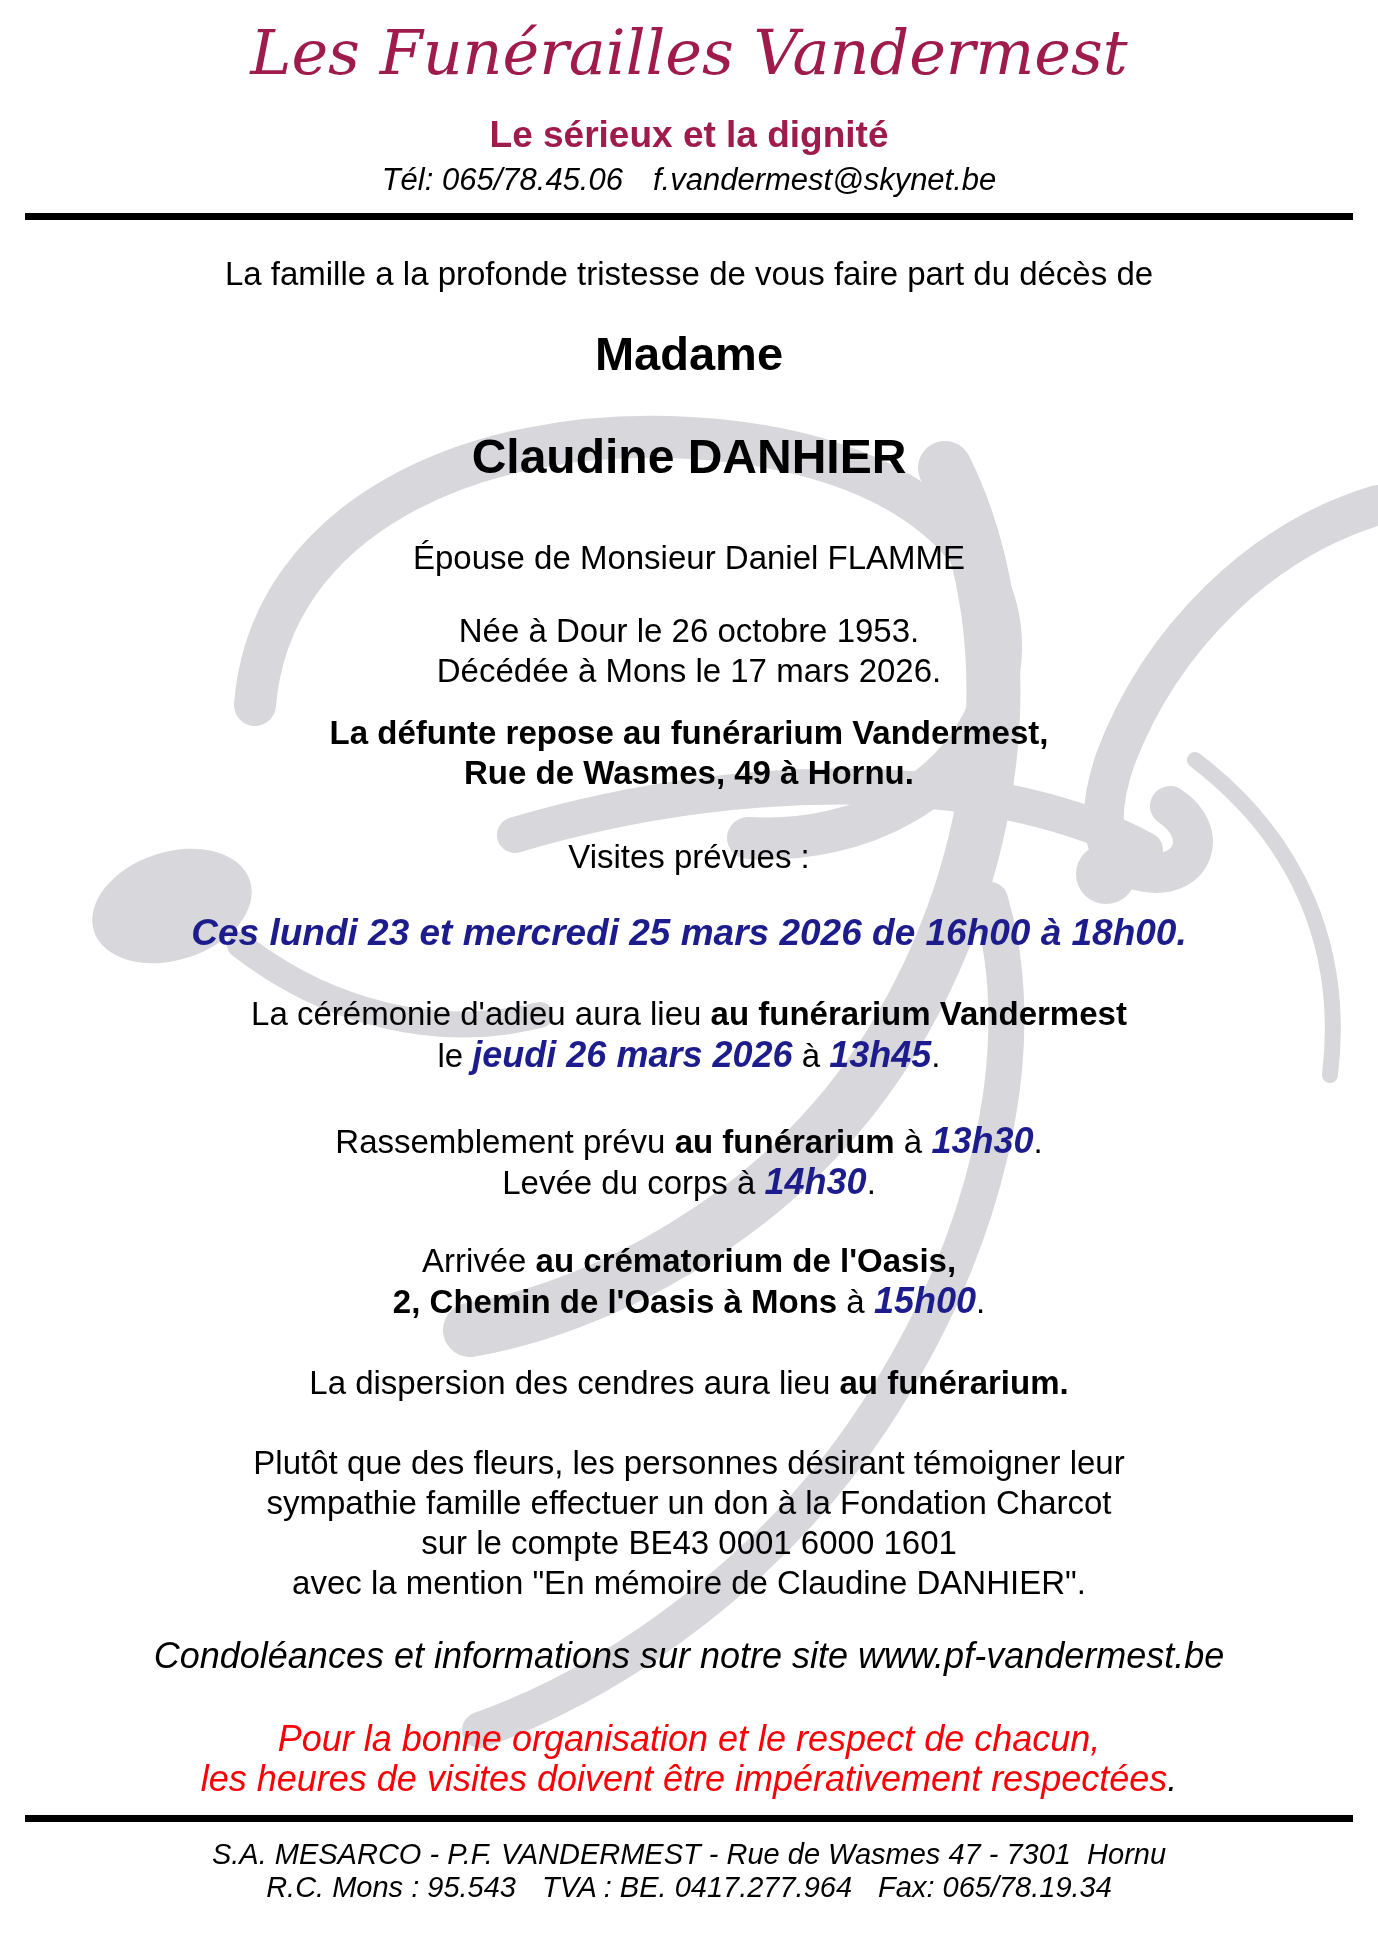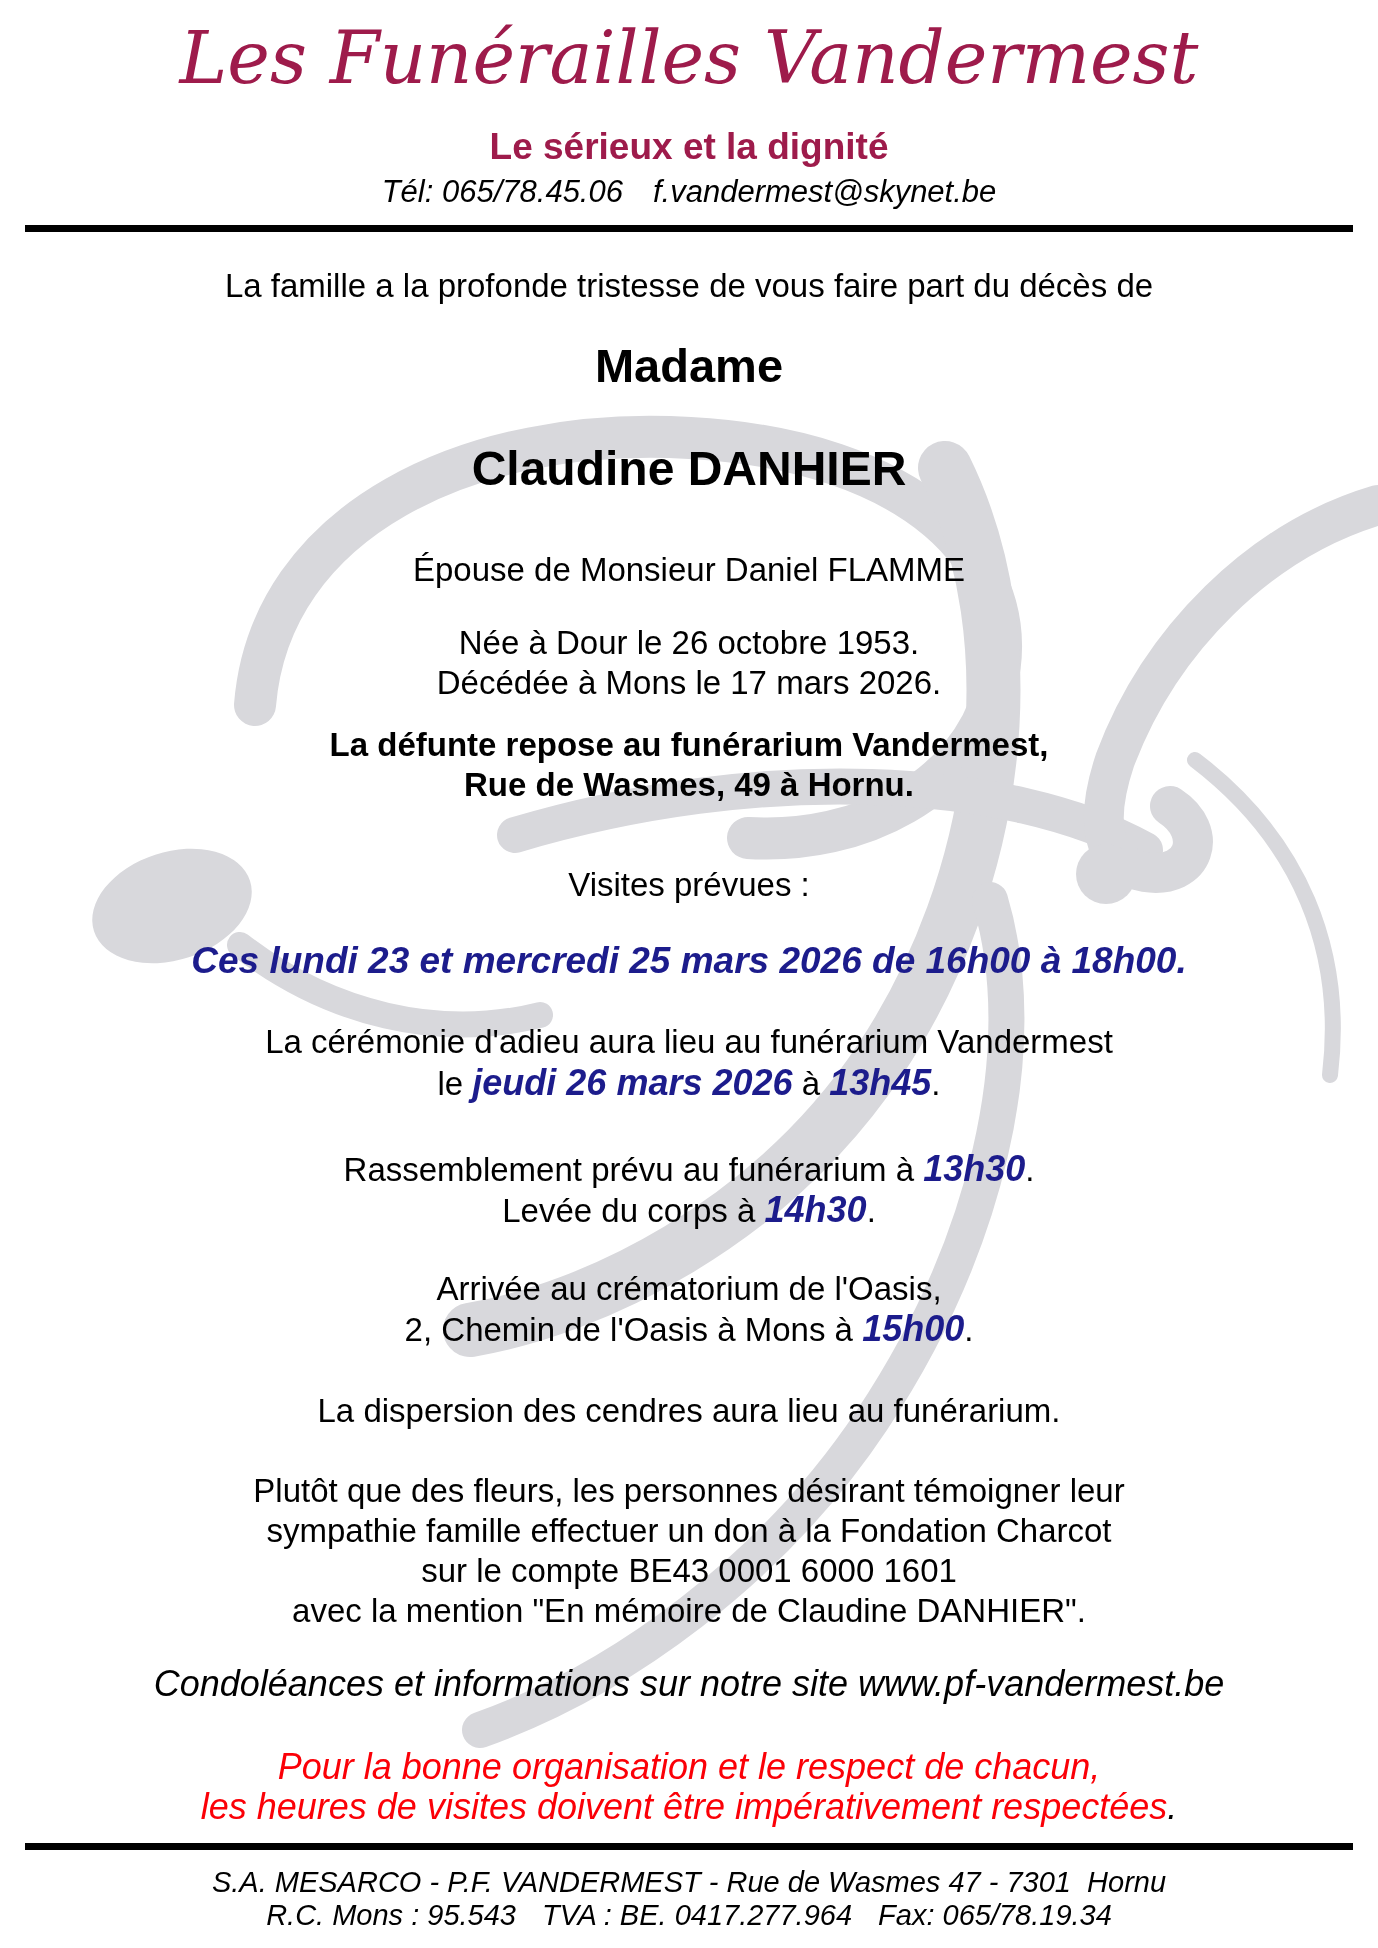--- a/index.html
+++ b/index.html
@@ -31,21 +31,21 @@
   .content{
     position:relative;
     z-index:1;
     text-align:center;
   }
   
   .brand{
     padding-top:16px;
     font-family:"DejaVu Serif", serif;
     font-style:italic;
-    font-size:72px;
+    font-size:62px;
     line-height:1.18;
     color:var(--brand);
     white-space:nowrap;
     text-align:center;
   }
   .tagline{
     margin-top:26px;
     font-size:37px;
     line-height:40px;
     font-weight:700;
@@ -65,36 +65,36 @@
     margin:16px 25px 0 25px;
   }
   
   .t{font-size:33px;line-height:40px;}
   .intro{margin-top:34px;}
   .civility{margin-top:20px;font-size:47px;line-height:54px;font-weight:700;}
   .name{margin-top:-4px;font-size:48px;line-height:66px;font-weight:700;}
   .spouse{margin-top:22px;}
   .dates{margin-top:26px;}
   .repose{margin-top:22px;font-weight:bold;}
-  .visits-heading{margin-top:60px;}
+  .visits-heading{margin-top:44px;}
   .schedule{
     margin-top:20px;
     font-size:37px;line-height:46px;
     font-weight:700;font-style:italic;
     color:var(--navy);
   }
   .ceremony{margin-top:26px;line-height:41px;}
   .gathering{margin-top:45px;}
   .arrival{margin-top:38px;}
   .dispersion{margin-top:41px;}
   .donation{margin-top:40px;}
   .condolences{margin-top:32px;font-size:36px;line-height:42px;font-style:italic;}
   .notice{margin-top:42px;font-size:36px;line-height:40px;font-style:italic;color:var(--red);}
   .notice .black{color:var(--ink);}
-  .bold{font-weight:400;text-align:center;}
+  .bold{font-weight:700;text-align:center;}
   .navy-bi{color:var(--navy);font-weight:700;font-style:italic;font-size:36px;}
   
   .footer{
     margin-top:16px;
     font-size:29px;
     line-height:33px;
     font-style:italic;
   }
   .footer .gap{margin:0 26px;}
 </style>

